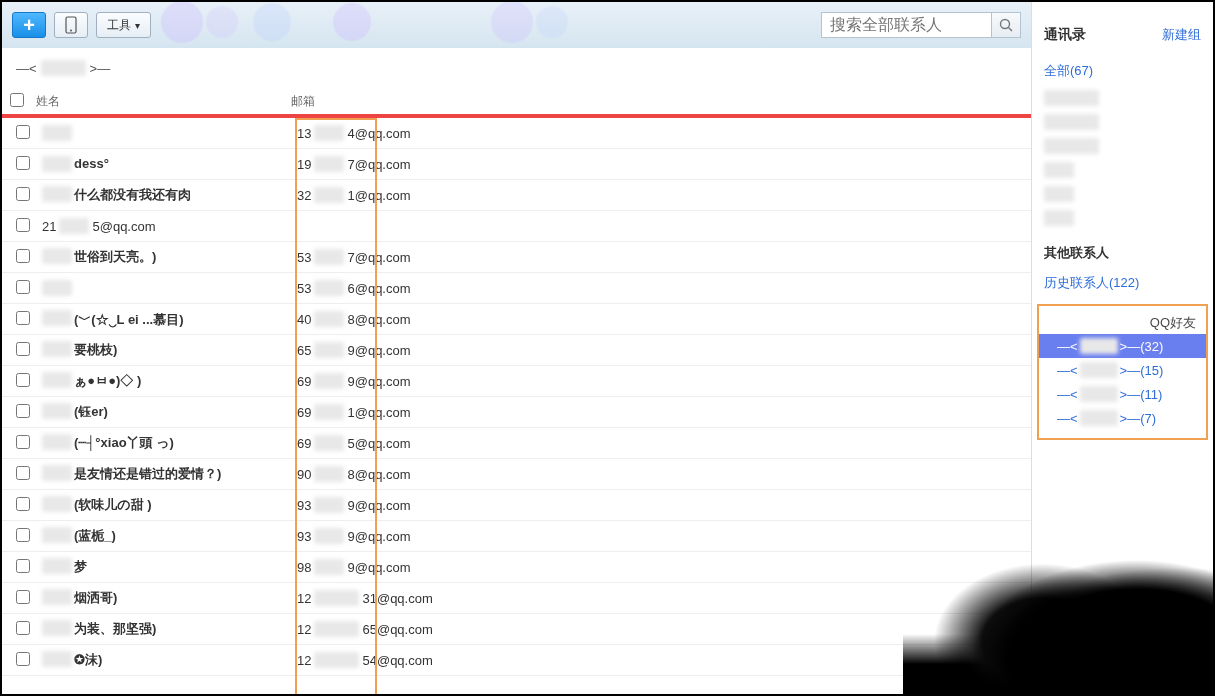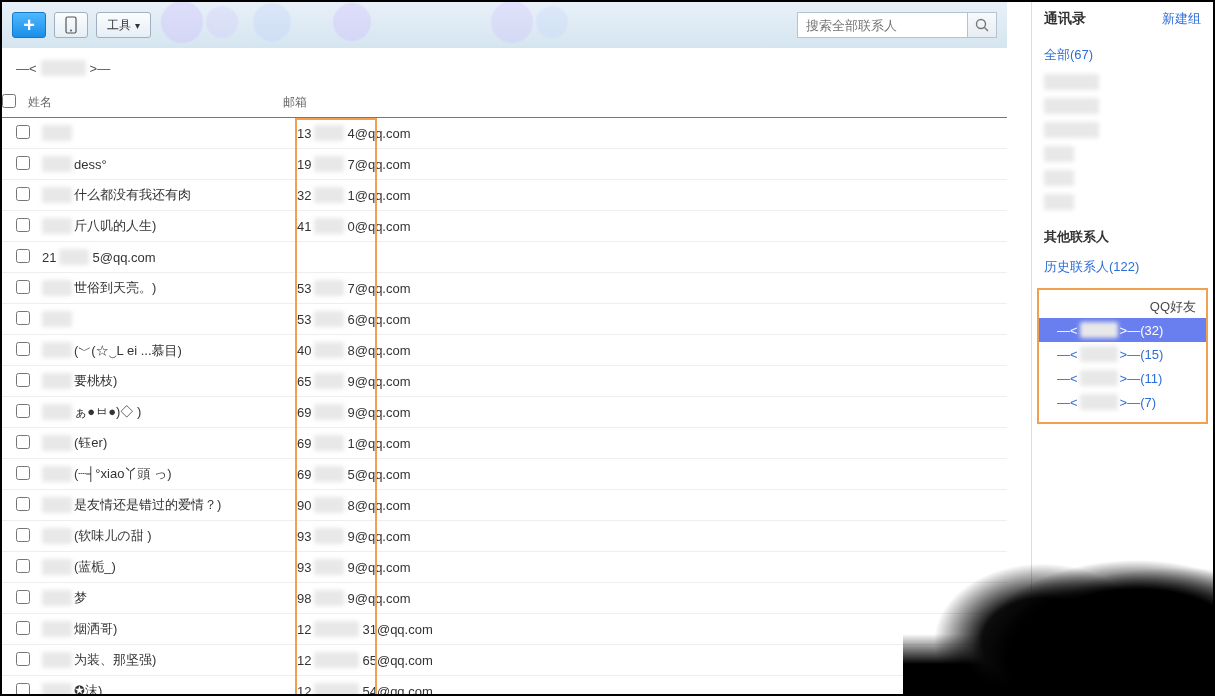--- a/index.html
+++ b/index.html
@@ -7,38 +7,38 @@
 .container { display: flex; height: 100%; }
 .main-panel { flex: 1; display: flex; flex-direction: column; overflow: hidden; }
 .toolbar { height: 46px; background: linear-gradient(to bottom, #e8f0f8, #d5e5f0); display: flex; align-items: center; padding: 0 10px; gap: 8px; position: relative; }
 .toolbar::before { content: ""; position: absolute; inset: 0; background: radial-gradient(circle at 180px 20px, rgba(200,180,255,.3) 0 20px, transparent 22px), radial-gradient(circle at 220px 20px, rgba(200,180,255,.2) 0 15px, transparent 17px), radial-gradient(circle at 270px 20px, rgba(180,200,255,.25) 0 18px, transparent 20px), radial-gradient(circle at 350px 20px, rgba(200,180,255,.3) 0 18px, transparent 20px), radial-gradient(circle at 510px 20px, rgba(200,180,255,.25) 0 20px, transparent 22px), radial-gradient(circle at 550px 20px, rgba(180,200,255,.2) 0 15px, transparent 17px); pointer-events: none; }
 .btn { height: 26px; border: 1px solid #a0b0c0; background: linear-gradient(#fbfdff,#e6eef5); border-radius: 3px; display: inline-flex; align-items: center; justify-content: center; cursor: pointer; font-size: 12px; color: #333; padding: 0 8px; position: relative; z-index: 1; }
 .btn-add { width: 34px; background: linear-gradient(#4fb8ff,#1a8fe8); border-color: #1578c9; color: #fff; font-size: 20px; font-weight: bold; }
 .btn-phone { width: 34px; }
 .btn-tools { padding: 0 10px; }
 .caret { margin-left: 4px; font-size: 10px; }
 .search-wrap { margin-left: auto; display: flex; z-index: 1; }
-.search-input { width: 170px; height: 26px; border: 1px solid #b5c3d0; border-right: none; padding: 0 8px; font-size: 13px; color: #888; outline: none; }
+.search-input { width: 170px; height: 26px; border: 1px solid #b5c3d0; border-right: none; padding: 0 8px; font-size: 16px; color: #888; outline: none; }
 .search-btn { width: 30px; height: 26px; border: 1px solid #b5c3d0; background: linear-gradient(#f8fafc,#e6edf3); cursor: pointer; display: flex; align-items: center; justify-content: center; }
 .group-title { padding: 12px 14px; font-size: 13px; color: #555; display: flex; align-items: center; gap: 4px; }
 .blur-box { display: inline-block; height: 16px; background: #e8e8e8; border-radius: 2px; filter: blur(2px); }
 .bb-45 { width: 45px; }
 .bb-30 { width: 30px; }
 .bb-55 { width: 55px; }
 .bb-38 { width: 38px; }
-.table-header { display: flex; align-items: center; height: 30px; border-bottom: 1px solid #ef4444; font-size: 12px; color: #666; padding-left: 0; }
+.table-header { display: flex; align-items: center; height: 30px; border-bottom: 4px solid #ef4444; font-size: 12px; color: #666; padding-left: 8px; }
 .col-check { width: 26px; }
 .col-name { width: 255px; }
 .col-email { flex: 1; }
 .contact-list { flex: 1; overflow-y: auto; position: relative; }
 .highlight-box { position: absolute; top: 0; left: 293px; width: 82px; border: 2px solid #f0a050; pointer-events: none; z-index: 5; }
 .row { display: flex; align-items: center; height: 31px; border-bottom: 1px solid #eee; padding-left: 14px; font-size: 13px; color: #333; cursor: pointer; }
-.row .name-cell { display: flex; align-items: center; gap: 2px; }
+.row .name-cell { display: flex; align-items: flex-start; gap: 2px; font-weight: bold; }
 .email-cell { display: flex; align-items: center; gap: 1px; }
-.sidebar { width: 182px; border-left: 1px solid #ddd; display: flex; flex-direction: column; padding: 4px 0; font-size: 13px; margin-left: 24px; }
+.sidebar { width: 182px; border-left: 1px solid #ddd; display: flex; flex-direction: column; padding: 20px 0; font-size: 13px; }
 .sb-header { display: flex; justify-content: space-between; align-items: center; padding: 4px 12px 12px; }
 .sb-title { font-weight: bold; color: #333; font-size: 14px; }
 .sb-new { color: #2d6dd8; font-size: 13px; cursor: pointer; }
 .sb-item { padding: 6px 12px; color: #2d6dd8; cursor: pointer; }
 .sb-blur-list { padding: 4px 12px; display: flex; flex-direction: column; gap: 8px; }
 .sb-section-title { font-weight: bold; color: #333; padding: 14px 12px 6px; }
 .qq-box { margin: 6px 5px 0; border: 2px solid #f0a050; padding-bottom: 8px; }
 .qq-title { padding: 8px 10px 2px; color: #4a4a4a; text-align: right; }
 .qq-group { display: flex; align-items: center; padding: 4px 0 4px 18px; gap: 2px; color: #2d6dd8; cursor: pointer; }
 .qq-group.selected { background: #6a7fef; color: #fff; }
@@ -118,32 +118,20 @@
             <span>什么都没有我还有肉</span>
           </div>
           <div class="col-email email-cell">
             <span>32</span>
             <span class="blur-box bb-30" style="margin:0 2px"></span>
             <span>1@qq.com</span>
           </div>
         </div>
         <div class="row">
           <div class="col-check"><input type="checkbox" style=""></div>
-          <div class="col-name name-cell">
-            <span class="blur-box bb-30"></span>
-            <span>斤八叽的人生)</span>
-          </div>
-          <div class="col-email email-cell">
-            <span>41</span>
-            <span class="blur-box bb-30" style="margin:0 2px"></span>
-            <span>0@qq.com</span>
-          </div>
-        </div>
-        <div class="row">
-          <div class="col-check"><input type="checkbox" style=""></div>
           <div class="col-email email-cell">
             <span>21</span>
             <span class="blur-box bb-30" style="margin:0 2px"></span>
             <span>5@qq.com</span>
           </div>
         </div>
         <div class="row">
           <div class="col-check"><input type="checkbox" style=""></div>
           <div class="col-name name-cell">
             <span class="blur-box bb-30"></span>

